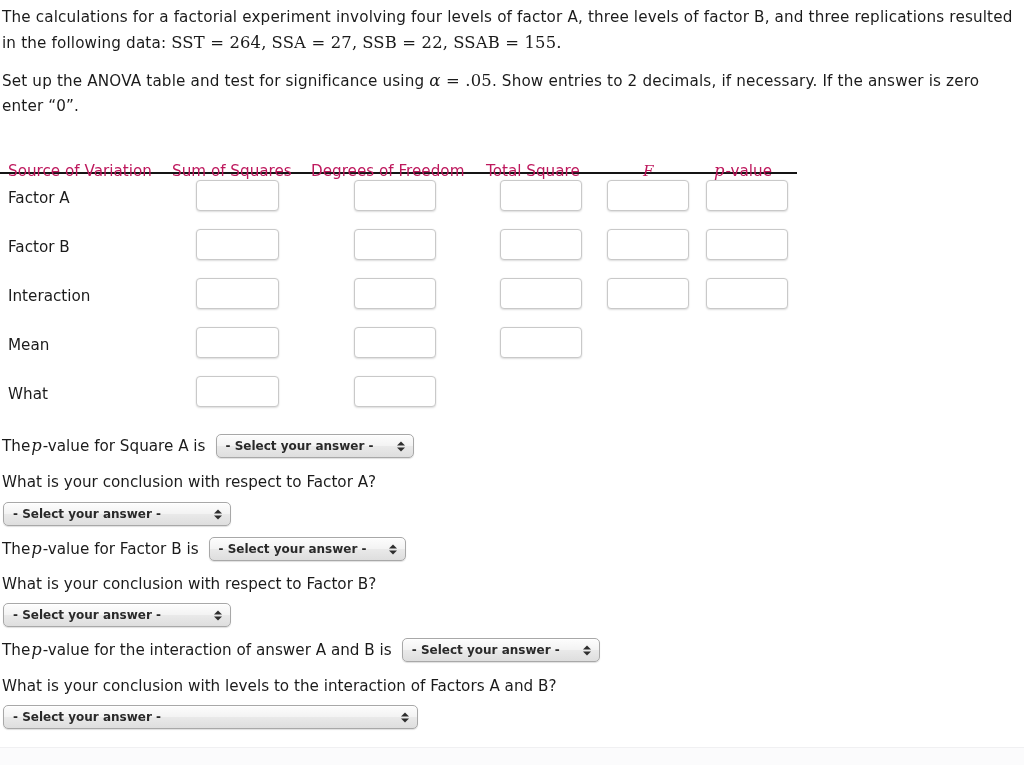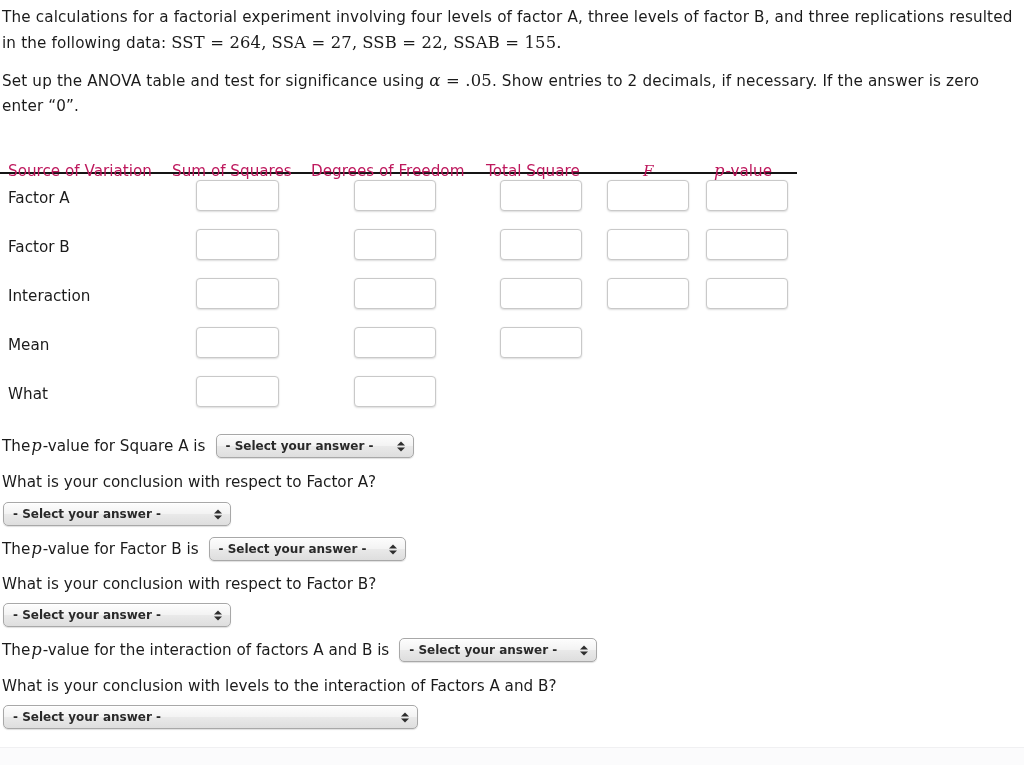--- a/index.html
+++ b/index.html
@@ -307,21 +307,21 @@
       <span class="sel-arrows">
           <i class="up"></i>
           <i class="dn"></i>
         </span>
     </span>
   </div>
 
   <div class="qline" style="top:638px;">
     <span class="qtext">The </span>
       <span class="pvar">p</span>
-      <span class="qtext">-value for the interaction of factors A and B is</span>
+      <span class="qtext">-value for the interaction of answer A and B is</span>
     <span class="macselect" style="margin-left:10px; width:198px;">
       <span class="sel-label">- Select your answer -</span>
       <span class="sel-arrows">
           <i class="up"></i>
           <i class="dn"></i>
         </span>
     </span>
   </div>
 
   <div class="qline" style="top:675px;">

